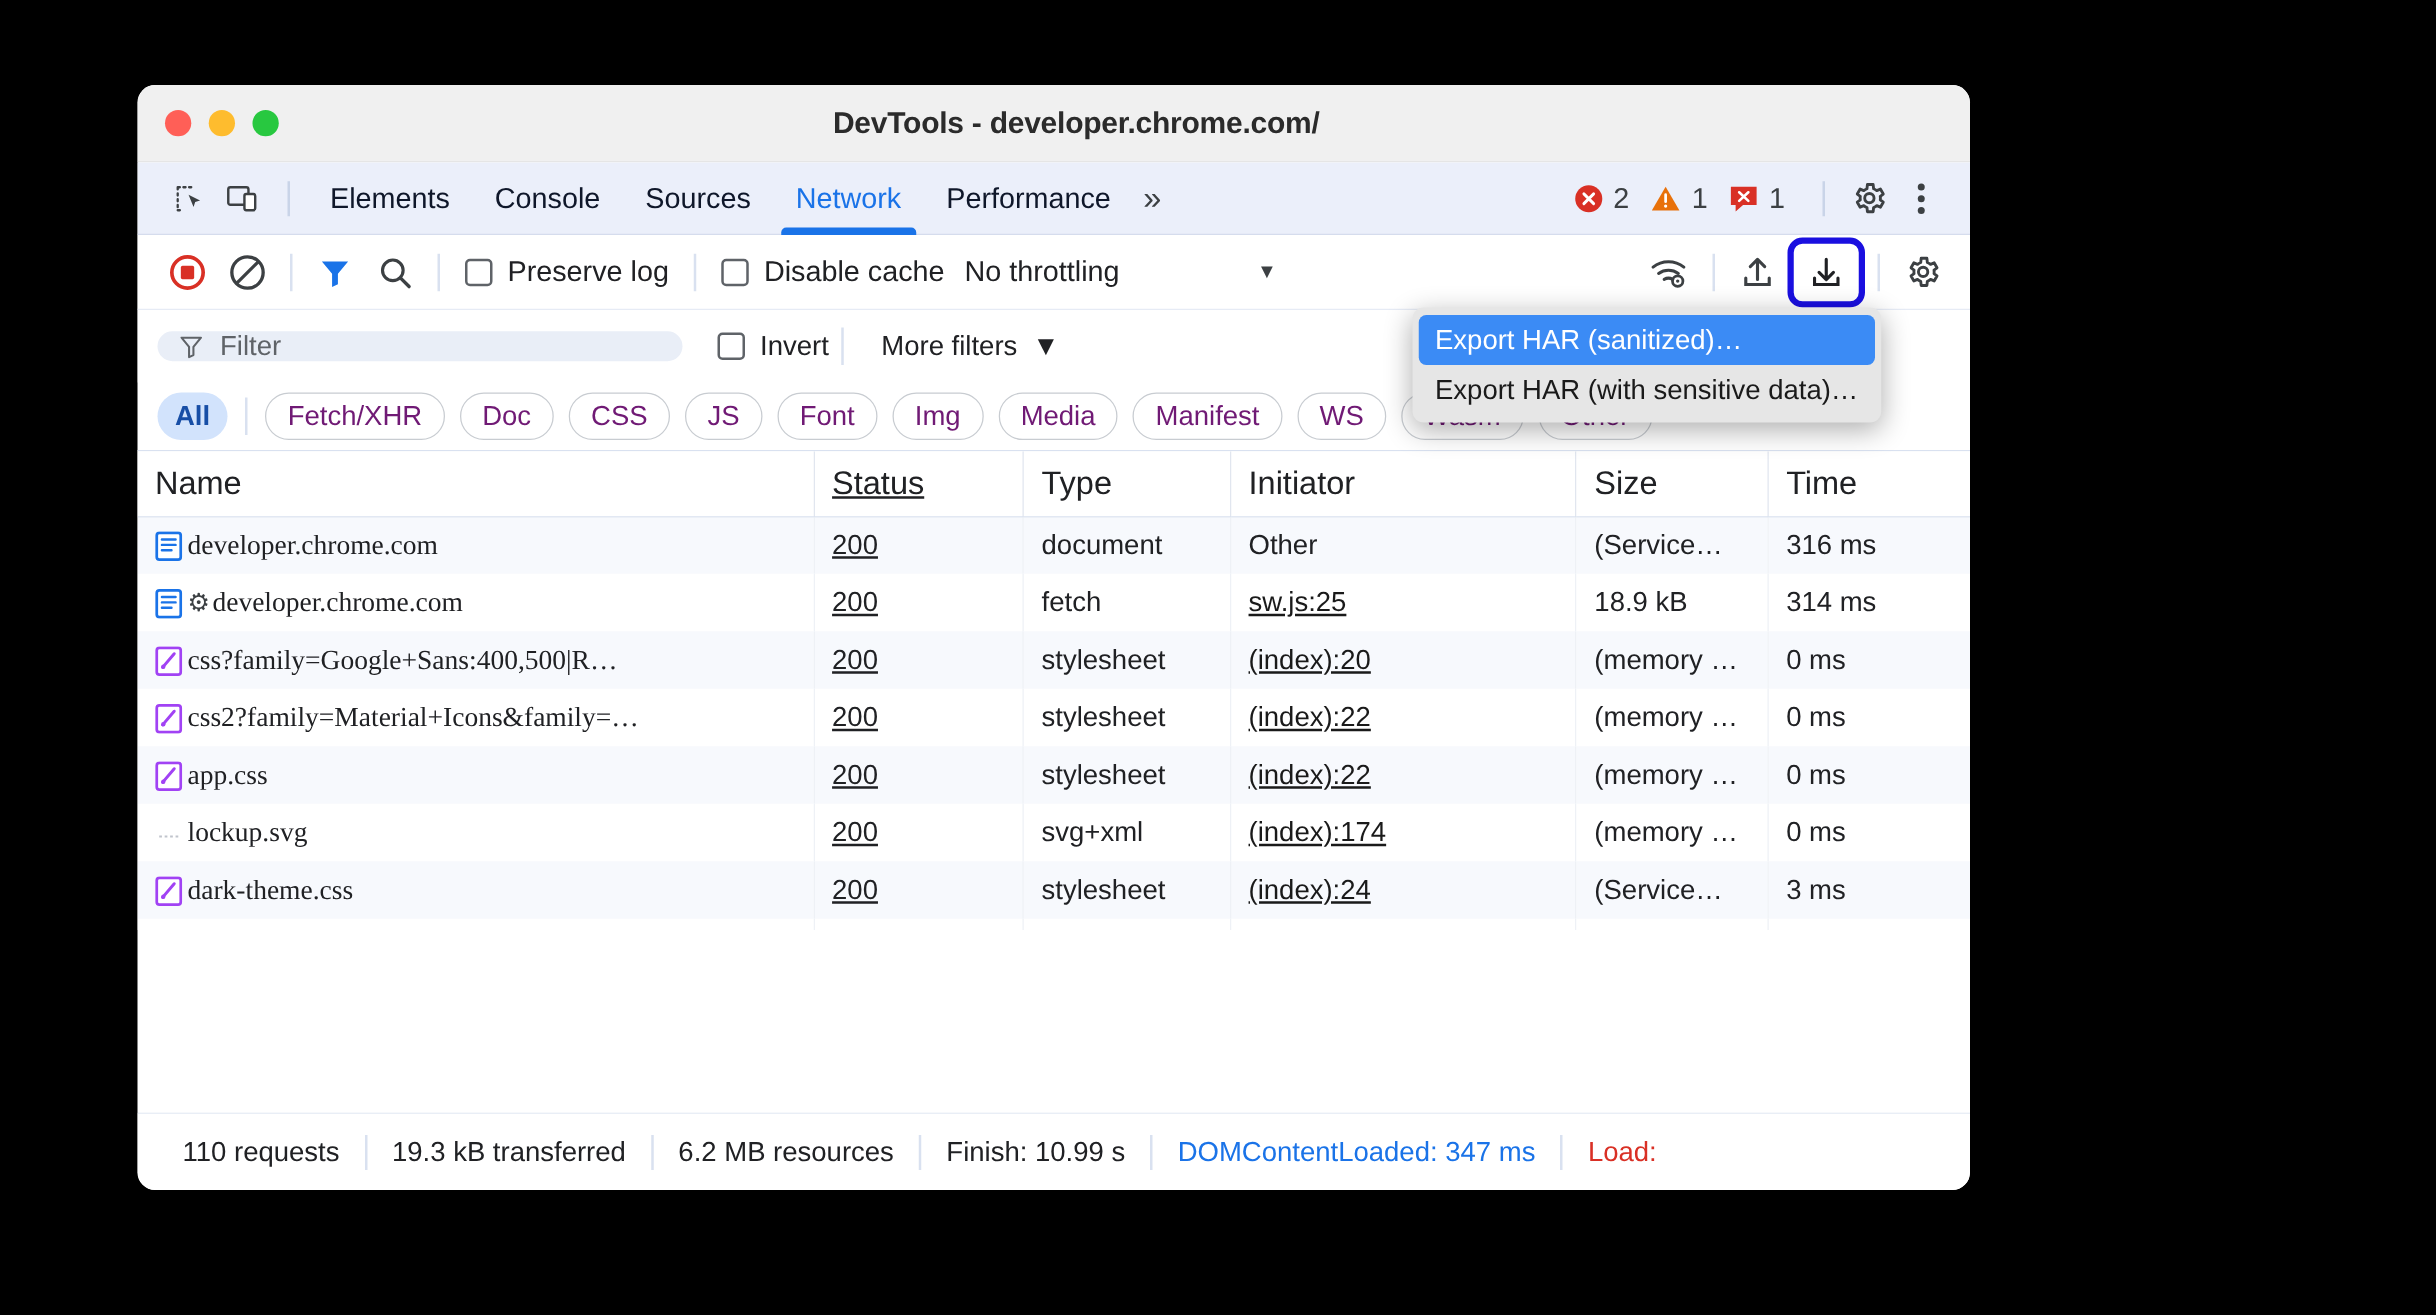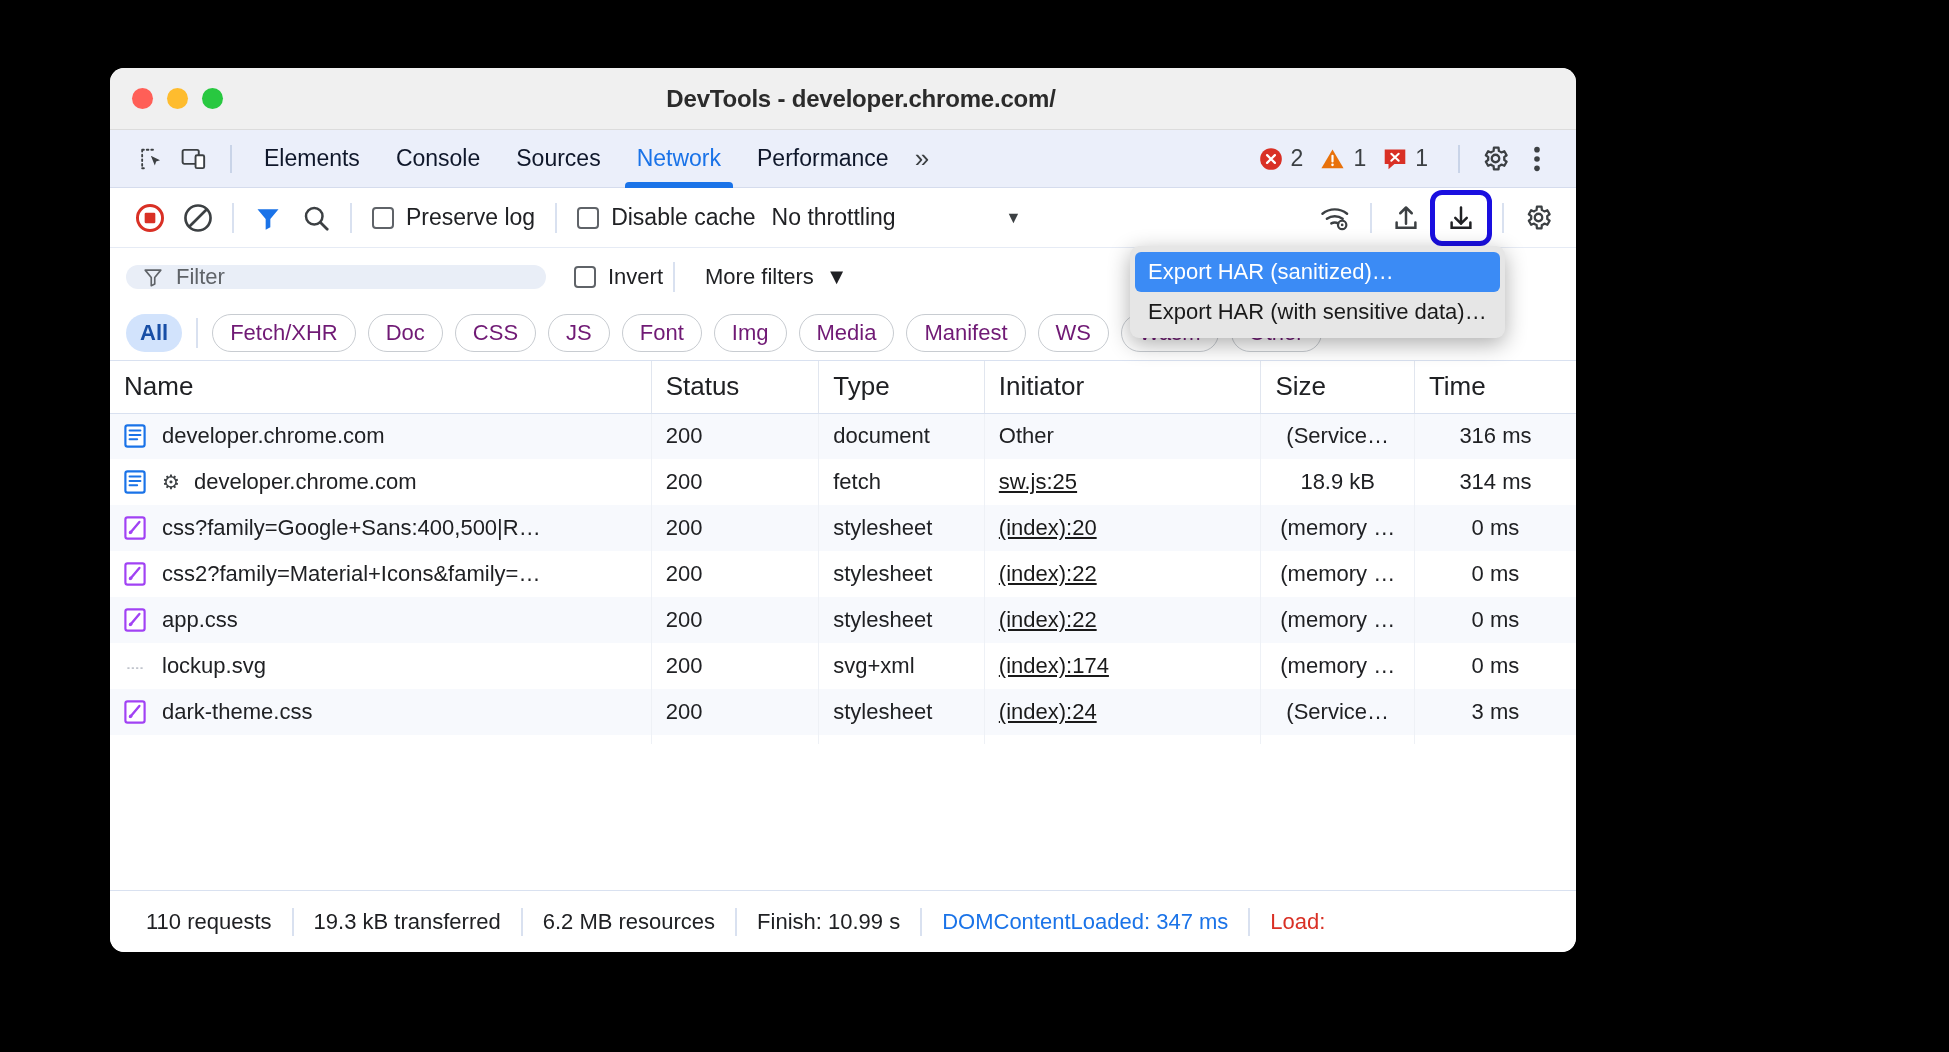--- a/index.html
+++ b/index.html
@@ -247,30 +247,30 @@
     height: 46px;
     border-right: 1px solid #eef1f6;
     color: #202124;
     white-space: nowrap;
     overflow: hidden;
     vertical-align: middle;
   }
   tr.row-odd td { background: #f7f9fd; }
   tr.row-even td { background: #ffffff; }
   .c-name { width: 536px; }
-  .c-status { width: 166px; }
+  .c-status { width: 166px; text-decoration: underline; }
   .c-type { width: 164px; }
   .c-init { width: 274px; }
   .c-size { width: 152px; }
   .c-time { width: 160px; border-right: none !important; }
-  .namecell { display: flex; align-items: center; gap: 16px; }
+  .namecell { display: flex; align-items: flex-end; gap: 4px; font-family: Liberation Serif, serif; }
   .gear-sm { font-size: 20px; color: #3c4043; margin-right: -2px; }
   .muted { color: #9aa0a6; }
   .link { color: #1a1a1a; text-decoration: underline; }
-  .right { text-align: center; }
+  .right { text-align: left; }
 
   
   .statusbar {
     position: absolute;
     left: 0; right: 0; bottom: 0;
     height: 62px;
     background: #fff;
     border-top: 1px solid #d9e1f0;
     display: flex; align-items: center;
     padding: 0 16px;

